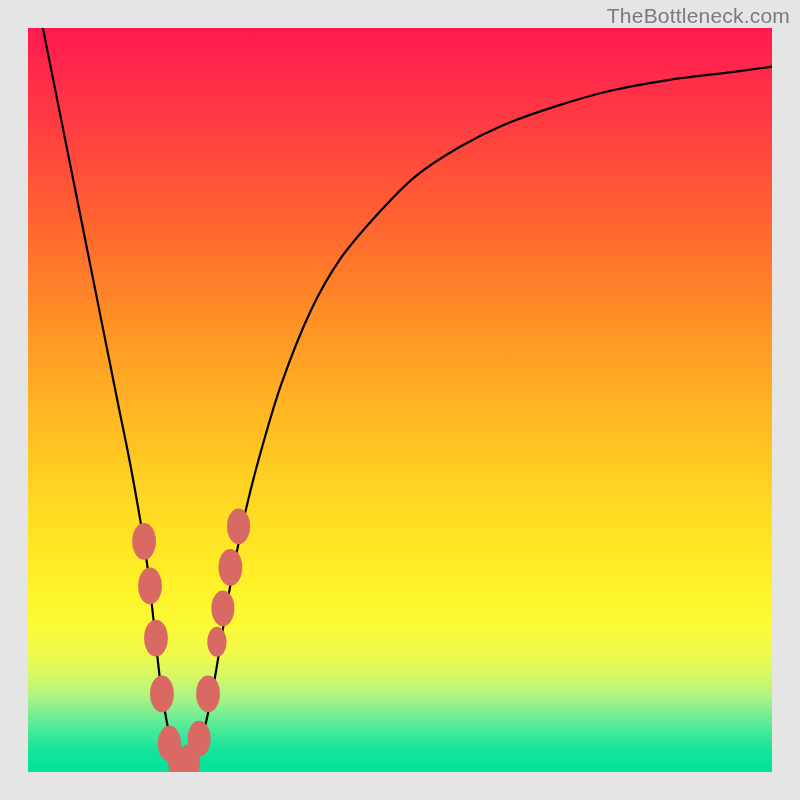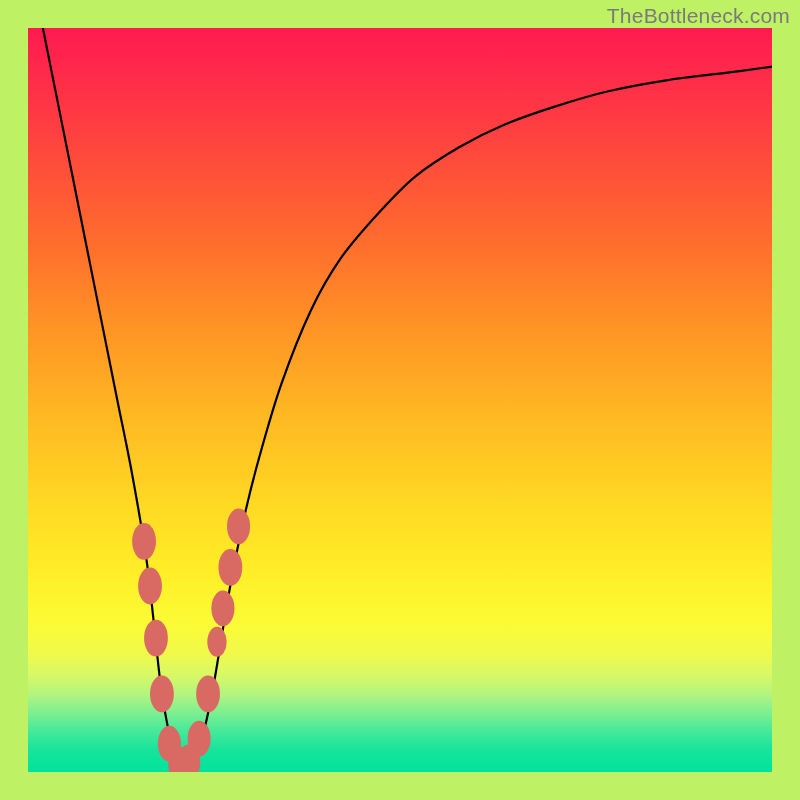--- a/index.html
+++ b/index.html
@@ -8,21 +8,21 @@
     width: 800px;
     height: 800px;
     overflow: hidden;
     background: #000;
     font-family: Arial, Helvetica, sans-serif;
   }
   .frame {
     position: absolute;
     left: 0; top: 0;
     width: 800px; height: 800px;
-    background: #bef264;
+    background: #e5e5e5;
   }
   .plot {
     position: absolute;
     left: 28px;
     top: 28px;
     width: 744px;
     height: 744px;
   }
   .gradient {
     position: absolute;

